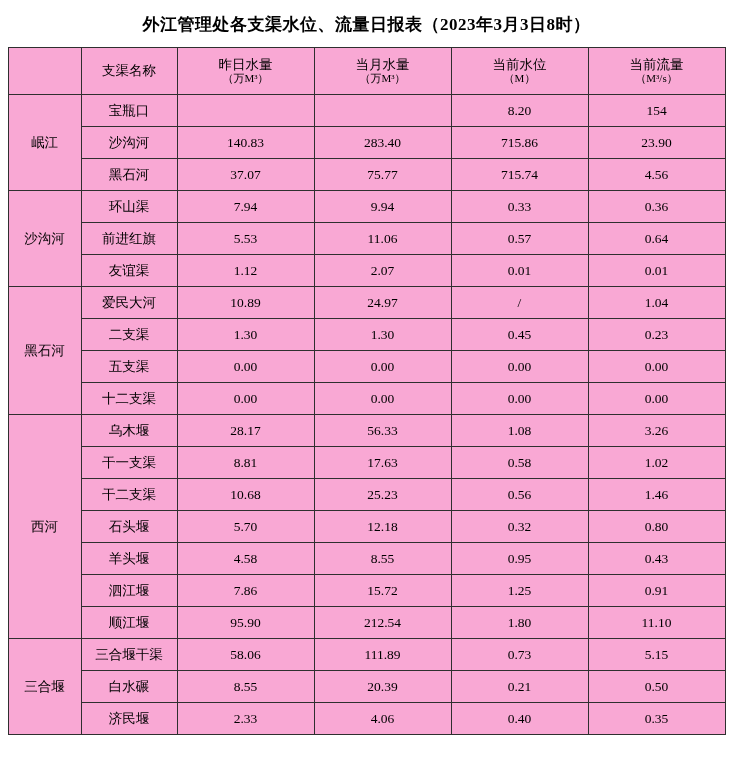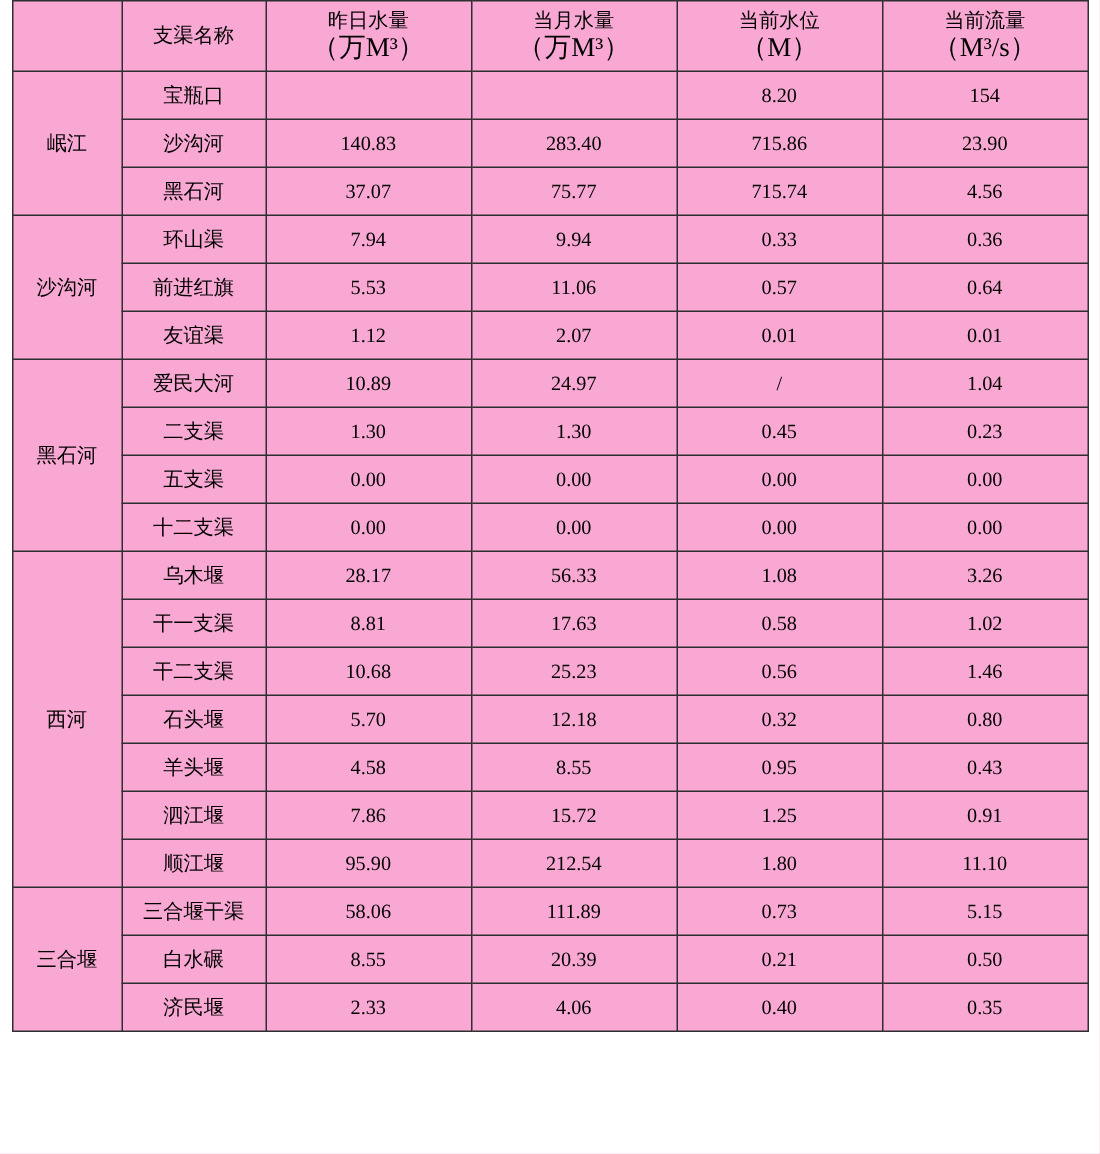--- a/index.html
+++ b/index.html
@@ -46,38 +46,39 @@
     padding: 0;
     height: 31px;
     line-height: 1.15;
   }
   table.report thead th {
     height: 46px;
     font-weight: normal;
     font-size: 13.5px;
   }
   .hdr-line1 { display: block; }
-  .hdr-line2 { display: block; font-size: 18px; }
+  .hdr-line2 { display: block; font-size: 11px; }
   .grp {
     font-size: 14px;
     width: 72px;
   }
   .name {
     width: 95px;
     font-size: 13.5px;
   }
   .num {
     width: 136px;
     font-size: 13.5px;
   }
 </style>
 </head>
 <body>
 
 <div class="page">
+  <div class="title">外江管理处各支渠水位、流量日报表（2023年3月3日8时）</div>
 
   <table class="report">
     <thead>
       <tr>
         <th class="grp"></th>
         <th class="name">支渠名称</th>
         <th class="num">
           <span class="hdr-line1">昨日水量</span>
           <span class="hdr-line2">（万M³）</span>
         </th>

